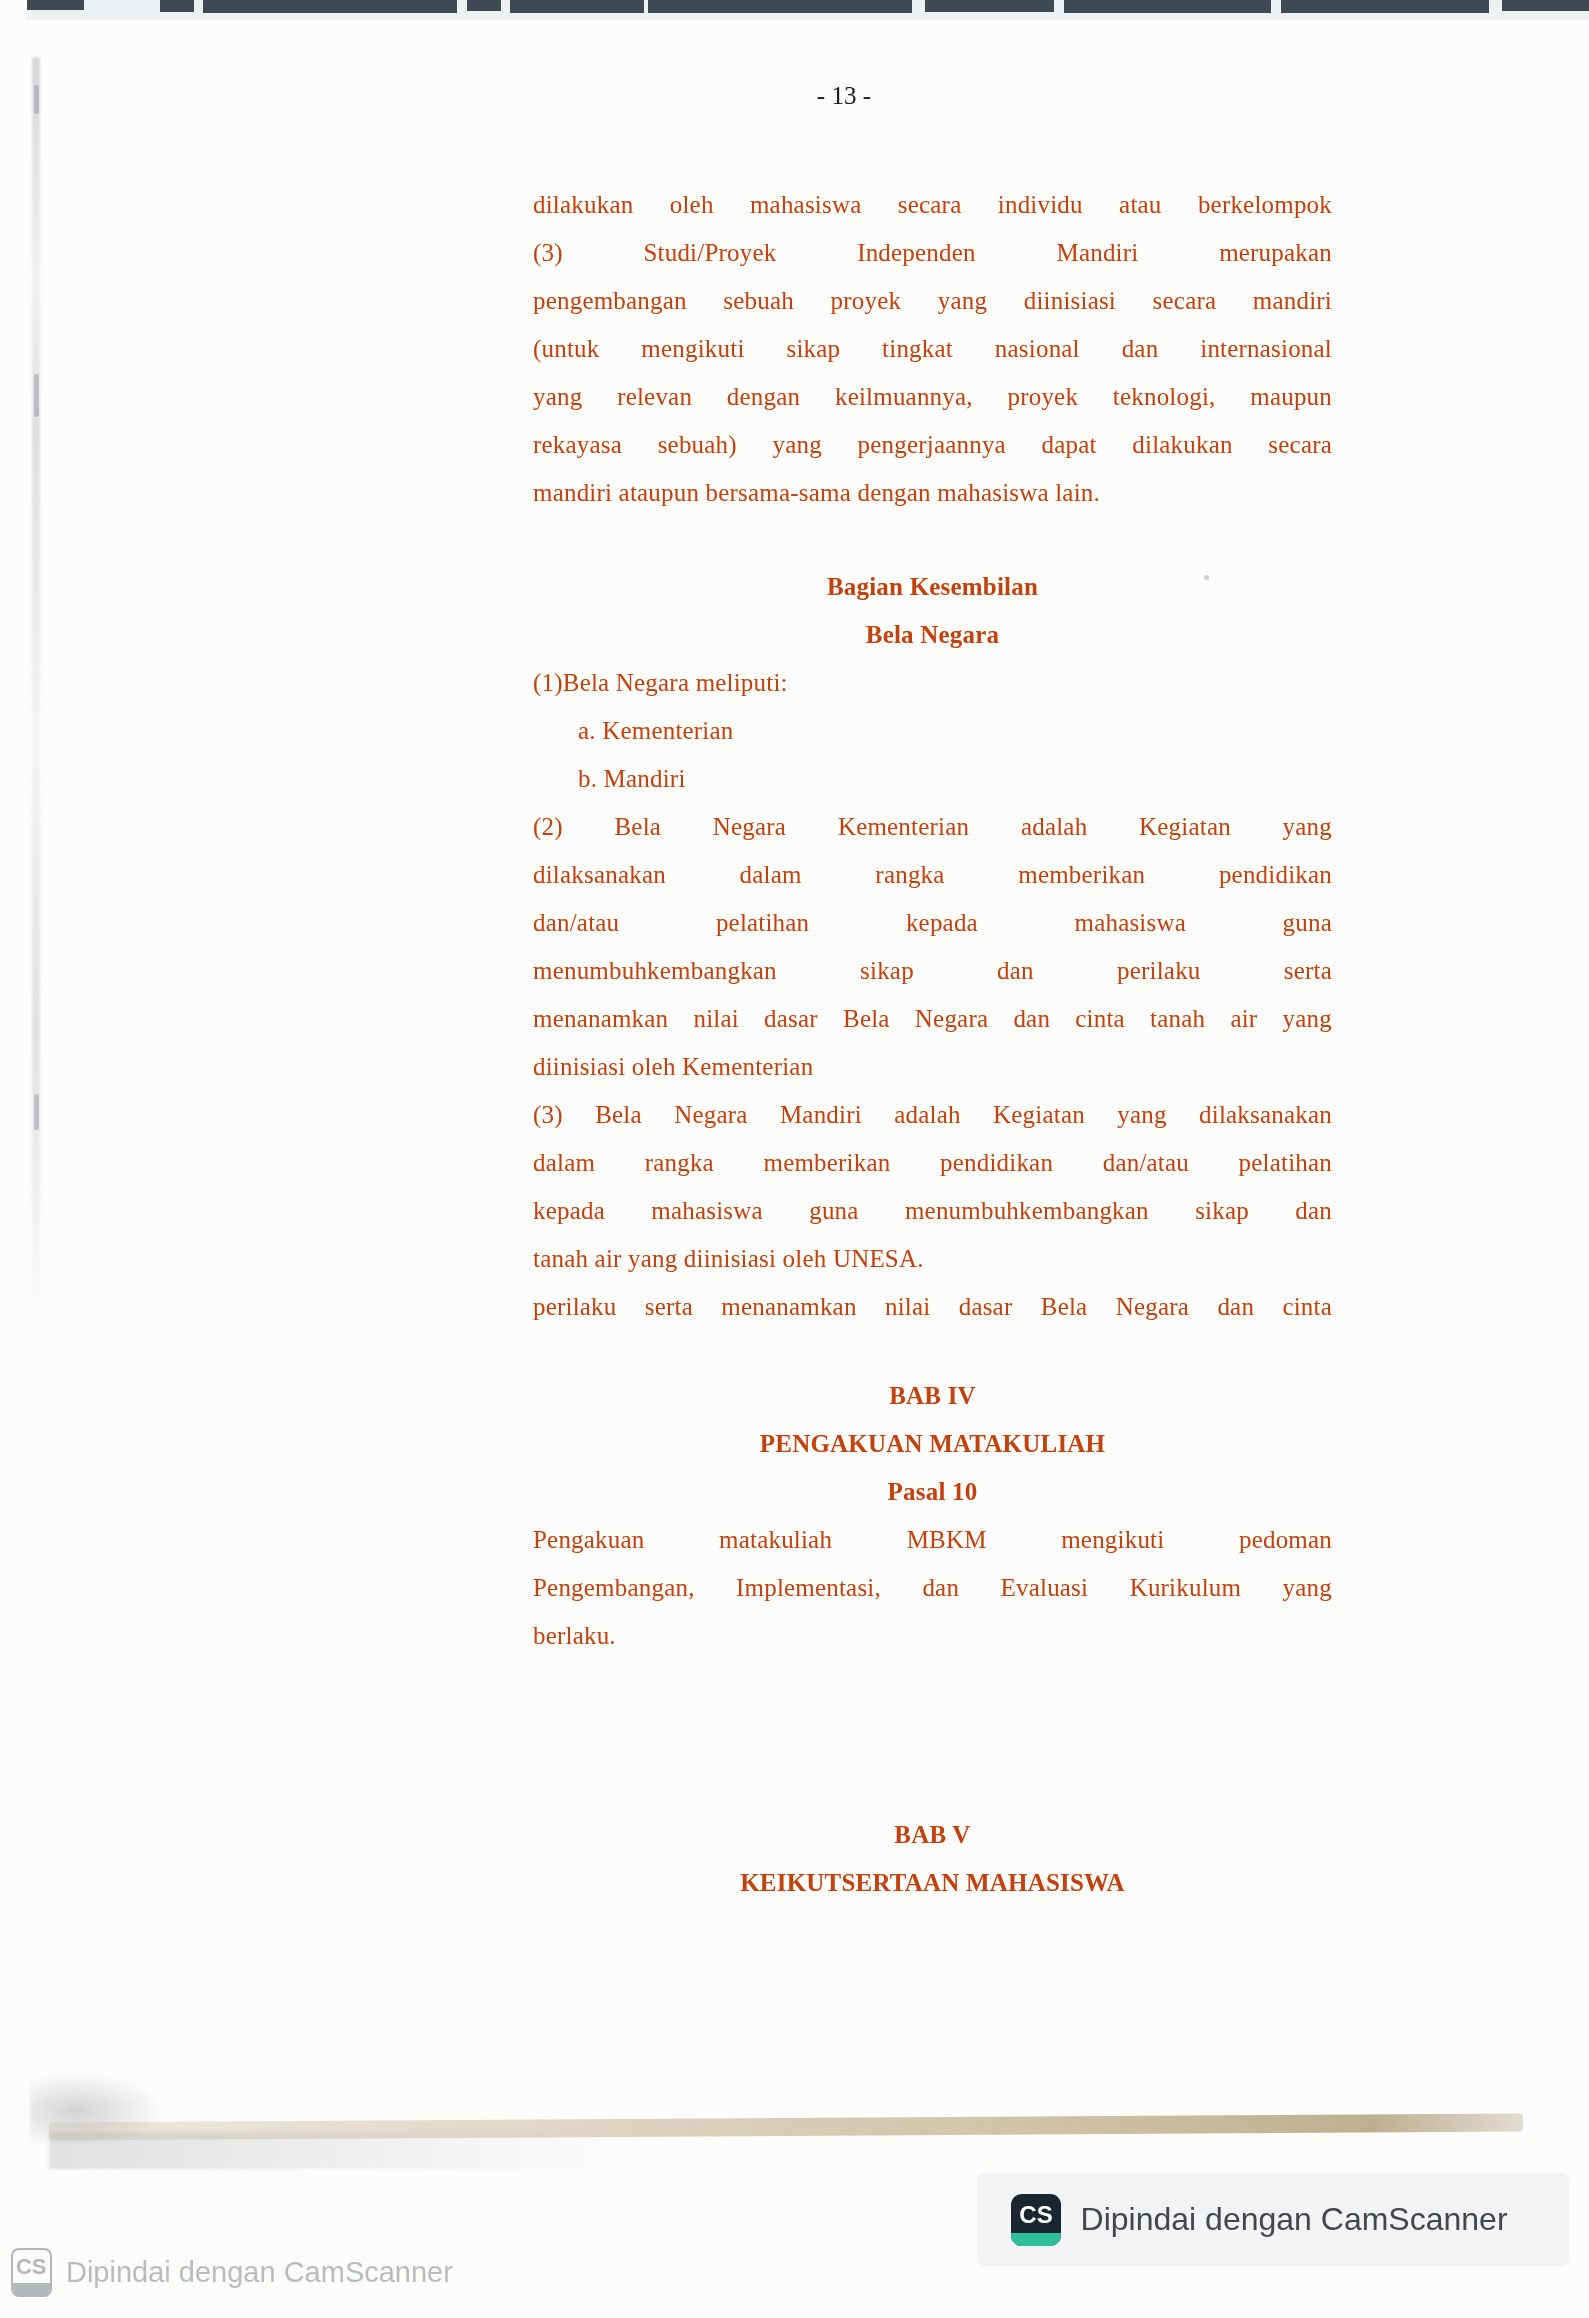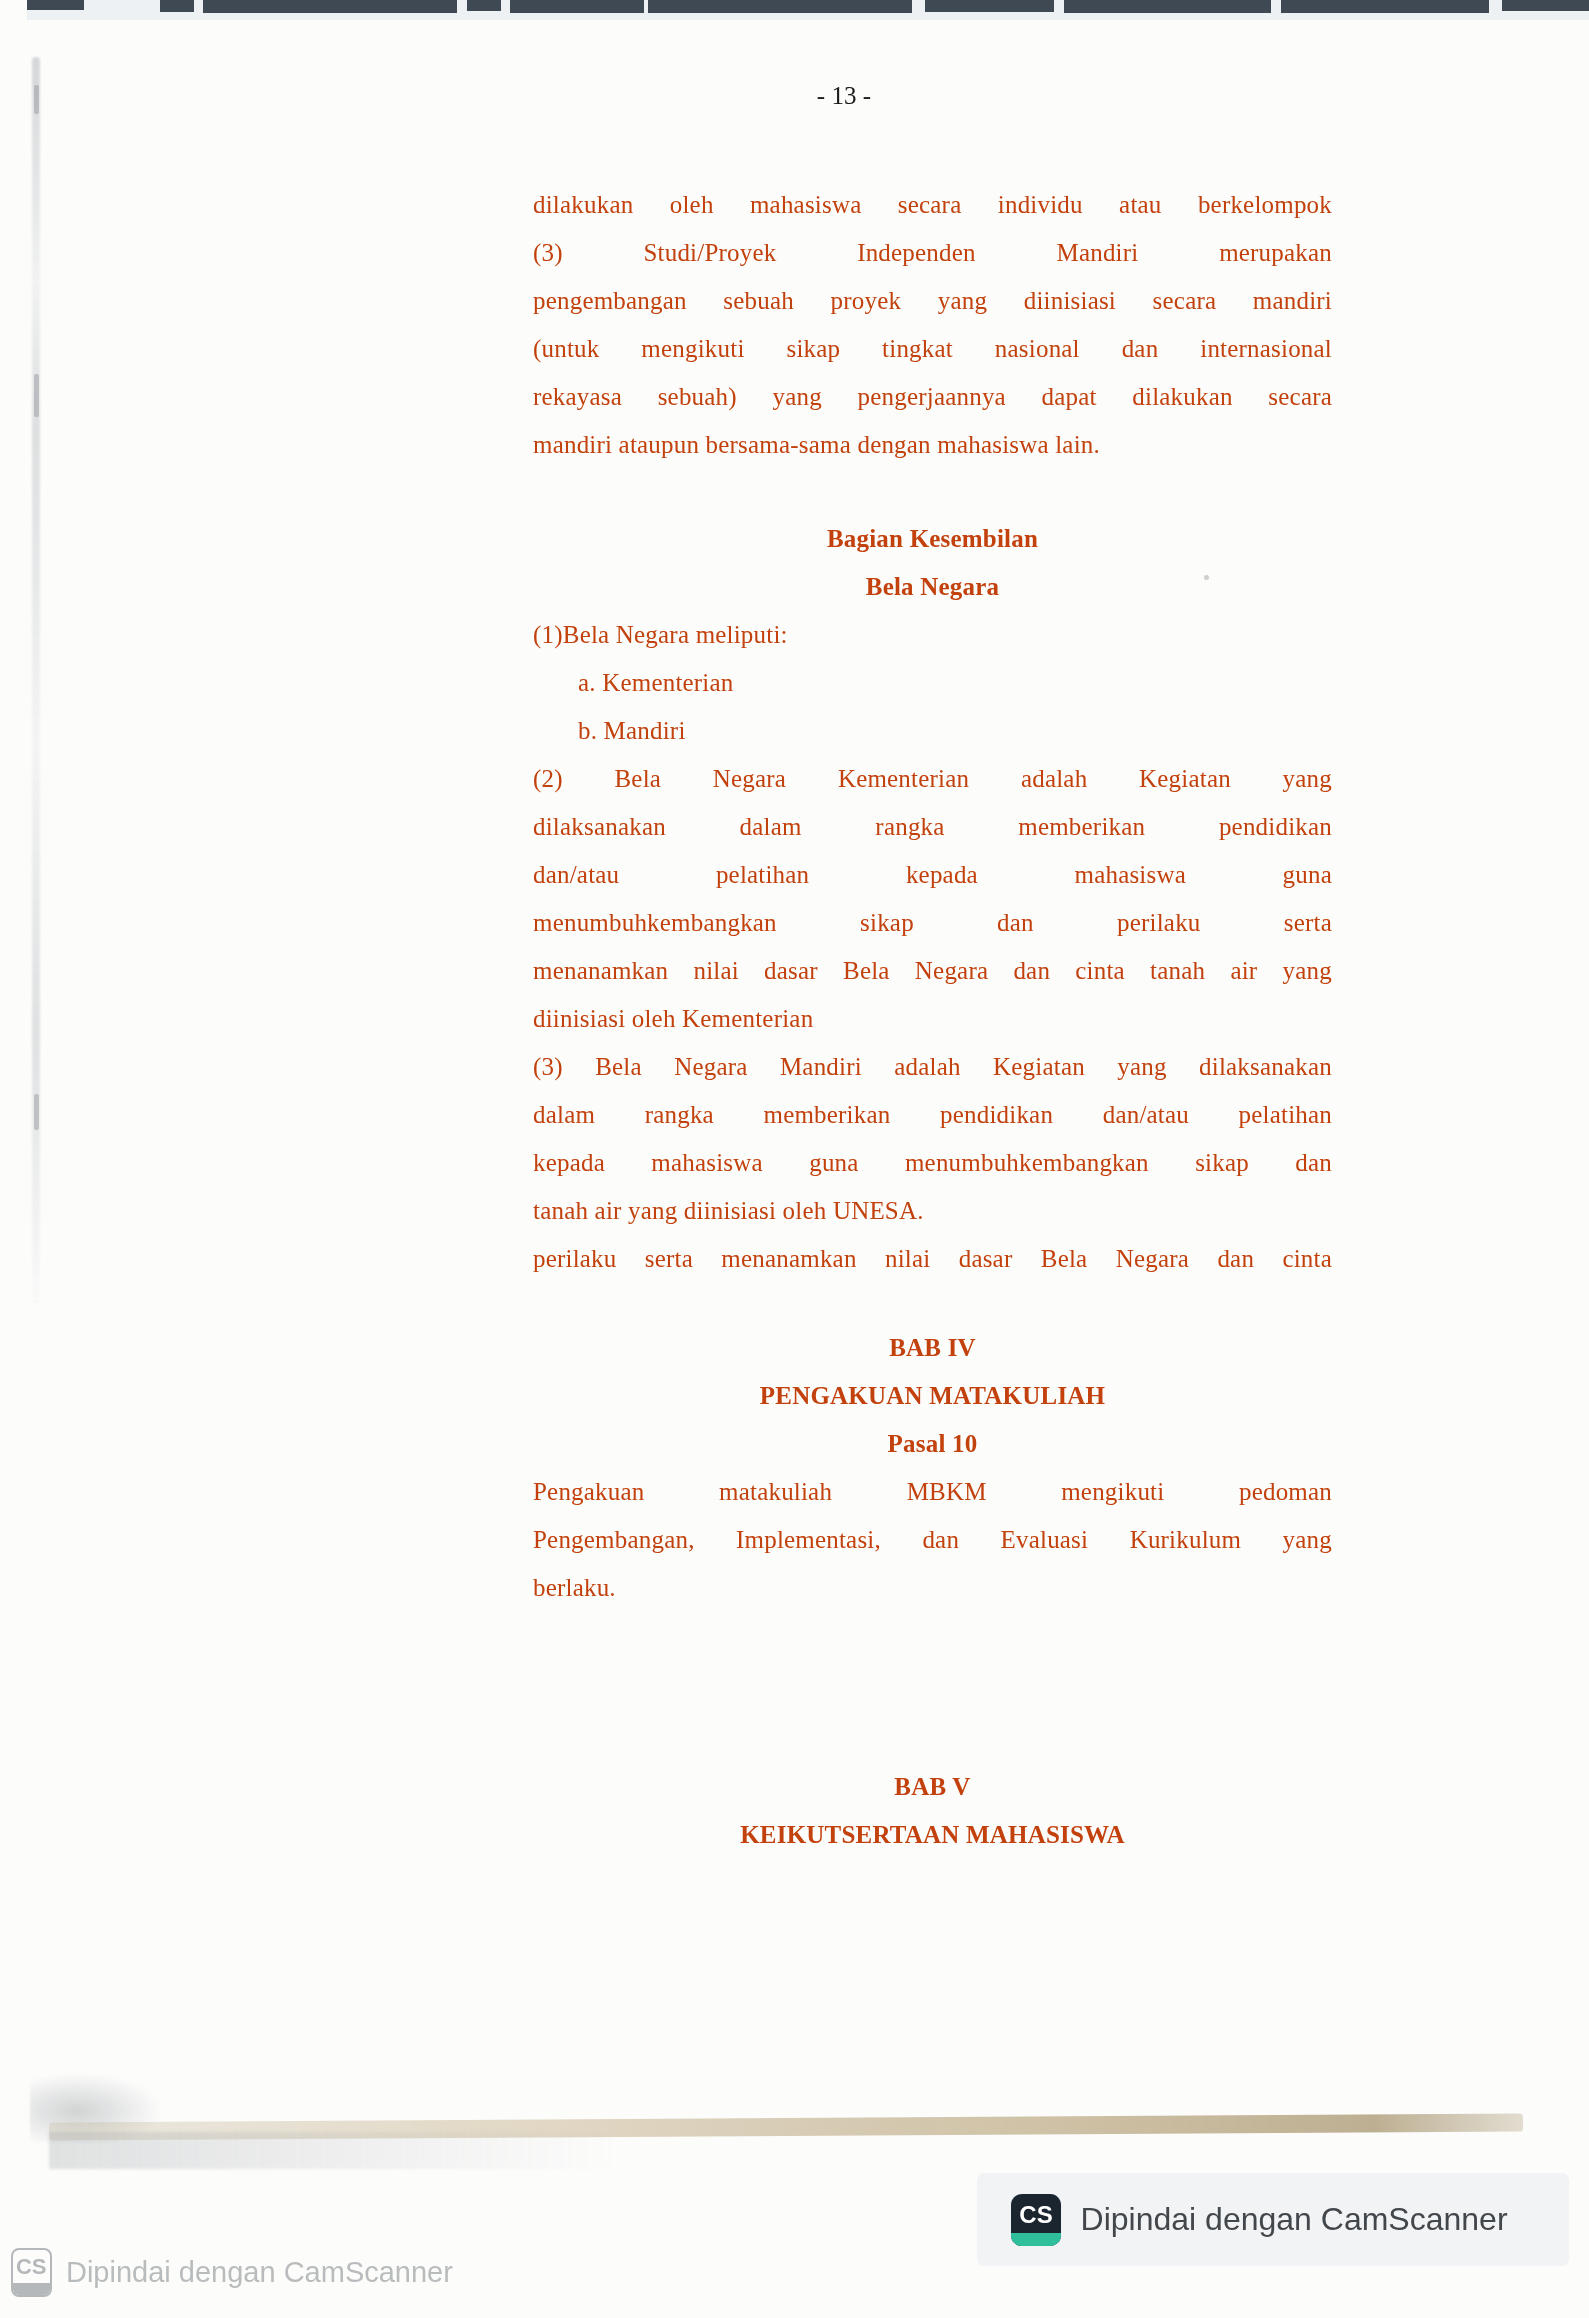--- a/index.html
+++ b/index.html
@@ -108,20 +108,21 @@
   <div class="left-dash" style="top:1094px;height:36px;"></div>
   <div class="speck" style="left:1204px;top:575px;"></div>
 
   <div class="pageno">- 13 -</div>
 
   <div class="text-col">
     <div class="ln j">dilakukan oleh mahasiswa secara individu atau berkelompok</div>
     <div class="ln j">(3) Studi/Proyek Independen Mandiri merupakan</div>
     <div class="ln j">pengembangan sebuah proyek yang diinisiasi secara mandiri</div>
     <div class="ln j">(untuk mengikuti sikap tingkat nasional dan internasional</div>
+    <div class="ln j">yang relevan dengan keilmuannya, proyek teknologi, maupun</div>
     <div class="ln j">rekayasa sebuah) yang pengerjaannya dapat dilakukan secara</div>
     <div class="ln l">mandiri ataupun bersama-sama dengan mahasiswa lain.</div>
 
     <div class="sp52"></div>
 
     <div class="ln c">Bagian Kesembilan</div>
     <div class="ln c">Bela Negara</div>
     <div class="ln l">(1)Bela Negara meliputi:</div>
     <div class="ln l ind">a. Kementerian</div>
     <div class="ln l ind">b. Mandiri</div>

